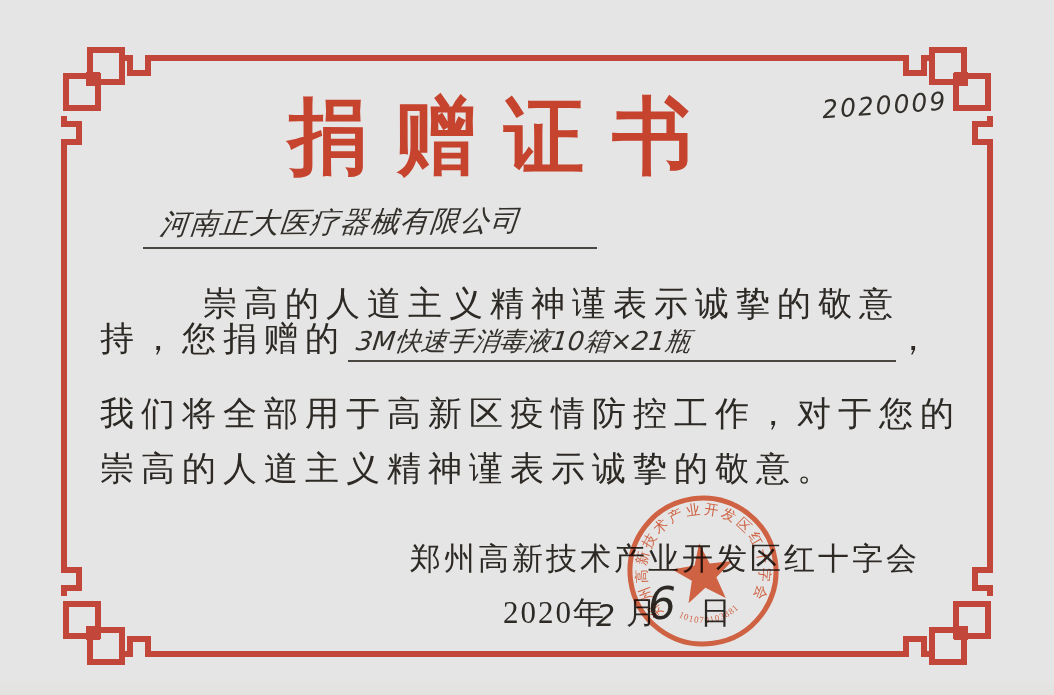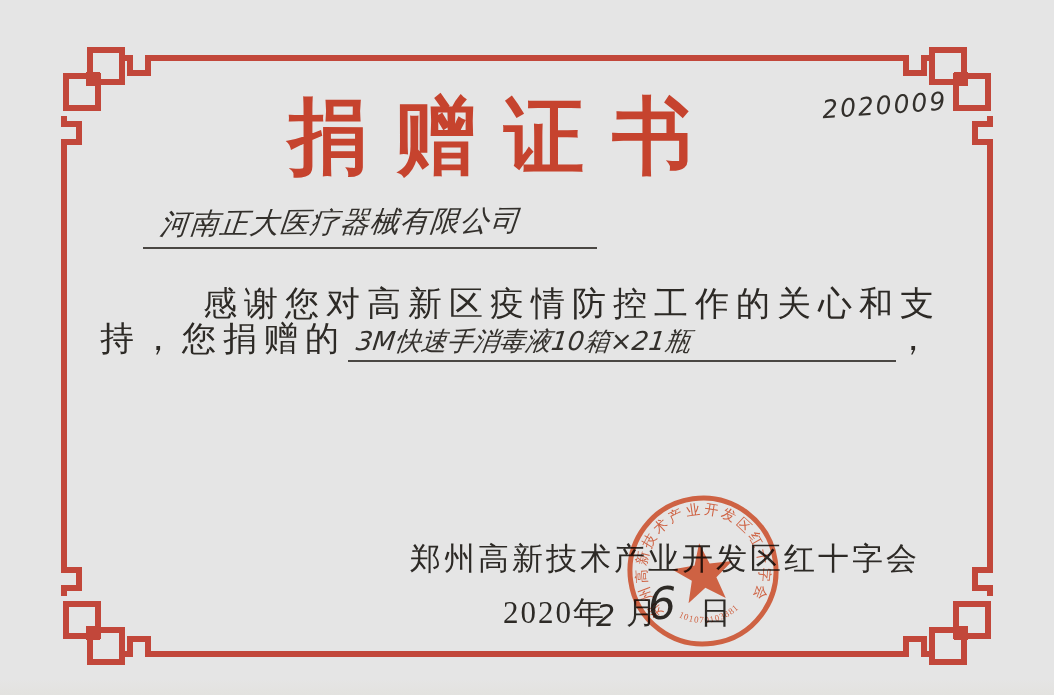--- a/index.html
+++ b/index.html
@@ -101,30 +101,32 @@
       <use href="#corner" transform="translate(990,654) scale(-1,-1)"></use>
     </g>
   </svg>
 
   <div class="title">捐赠证书</div>
   <div class="serial hand">2020009</div>
 
   <div class="recipient hand">河南正大医疗器械有限公司</div>
   <div class="recipient-line"></div>
 
-  <div class="bline bline1">感谢您对高新区疫情防控工作的关心和支</div>
+  <div class="bline bline1">崇高的人道主义精神谨表示诚挚的敬意</div>
 
   <div class="bline bline2">
     <span>持，您捐赠的</span>
     <span class="donation-slot">
       <span class="donation-text hand">3M快速手消毒液10箱×21瓶</span>
     </span>
     <span class="comma">，</span>
   </div>
 
+  <div class="bline bline3">我们将全部用于高新区疫情防控工作，对于您的</div>
+  <div class="bline bline4">崇高的人道主义精神谨表示诚挚的敬意。</div>
 
   <div class="issuer">郑州高新技术产业开发区红十字会</div>
   <span class="date-part d-year">2020年</span>
   <span class="date-part d-month-val hand">2</span>
   <span class="date-part d-month-label">月</span>
   <span class="date-part d-day-val hand">6</span>
   <span class="date-part d-day-label">日</span>
 
   <svg class="seal" width="190" height="190" viewBox="0 0 190 190">
     <defs>

